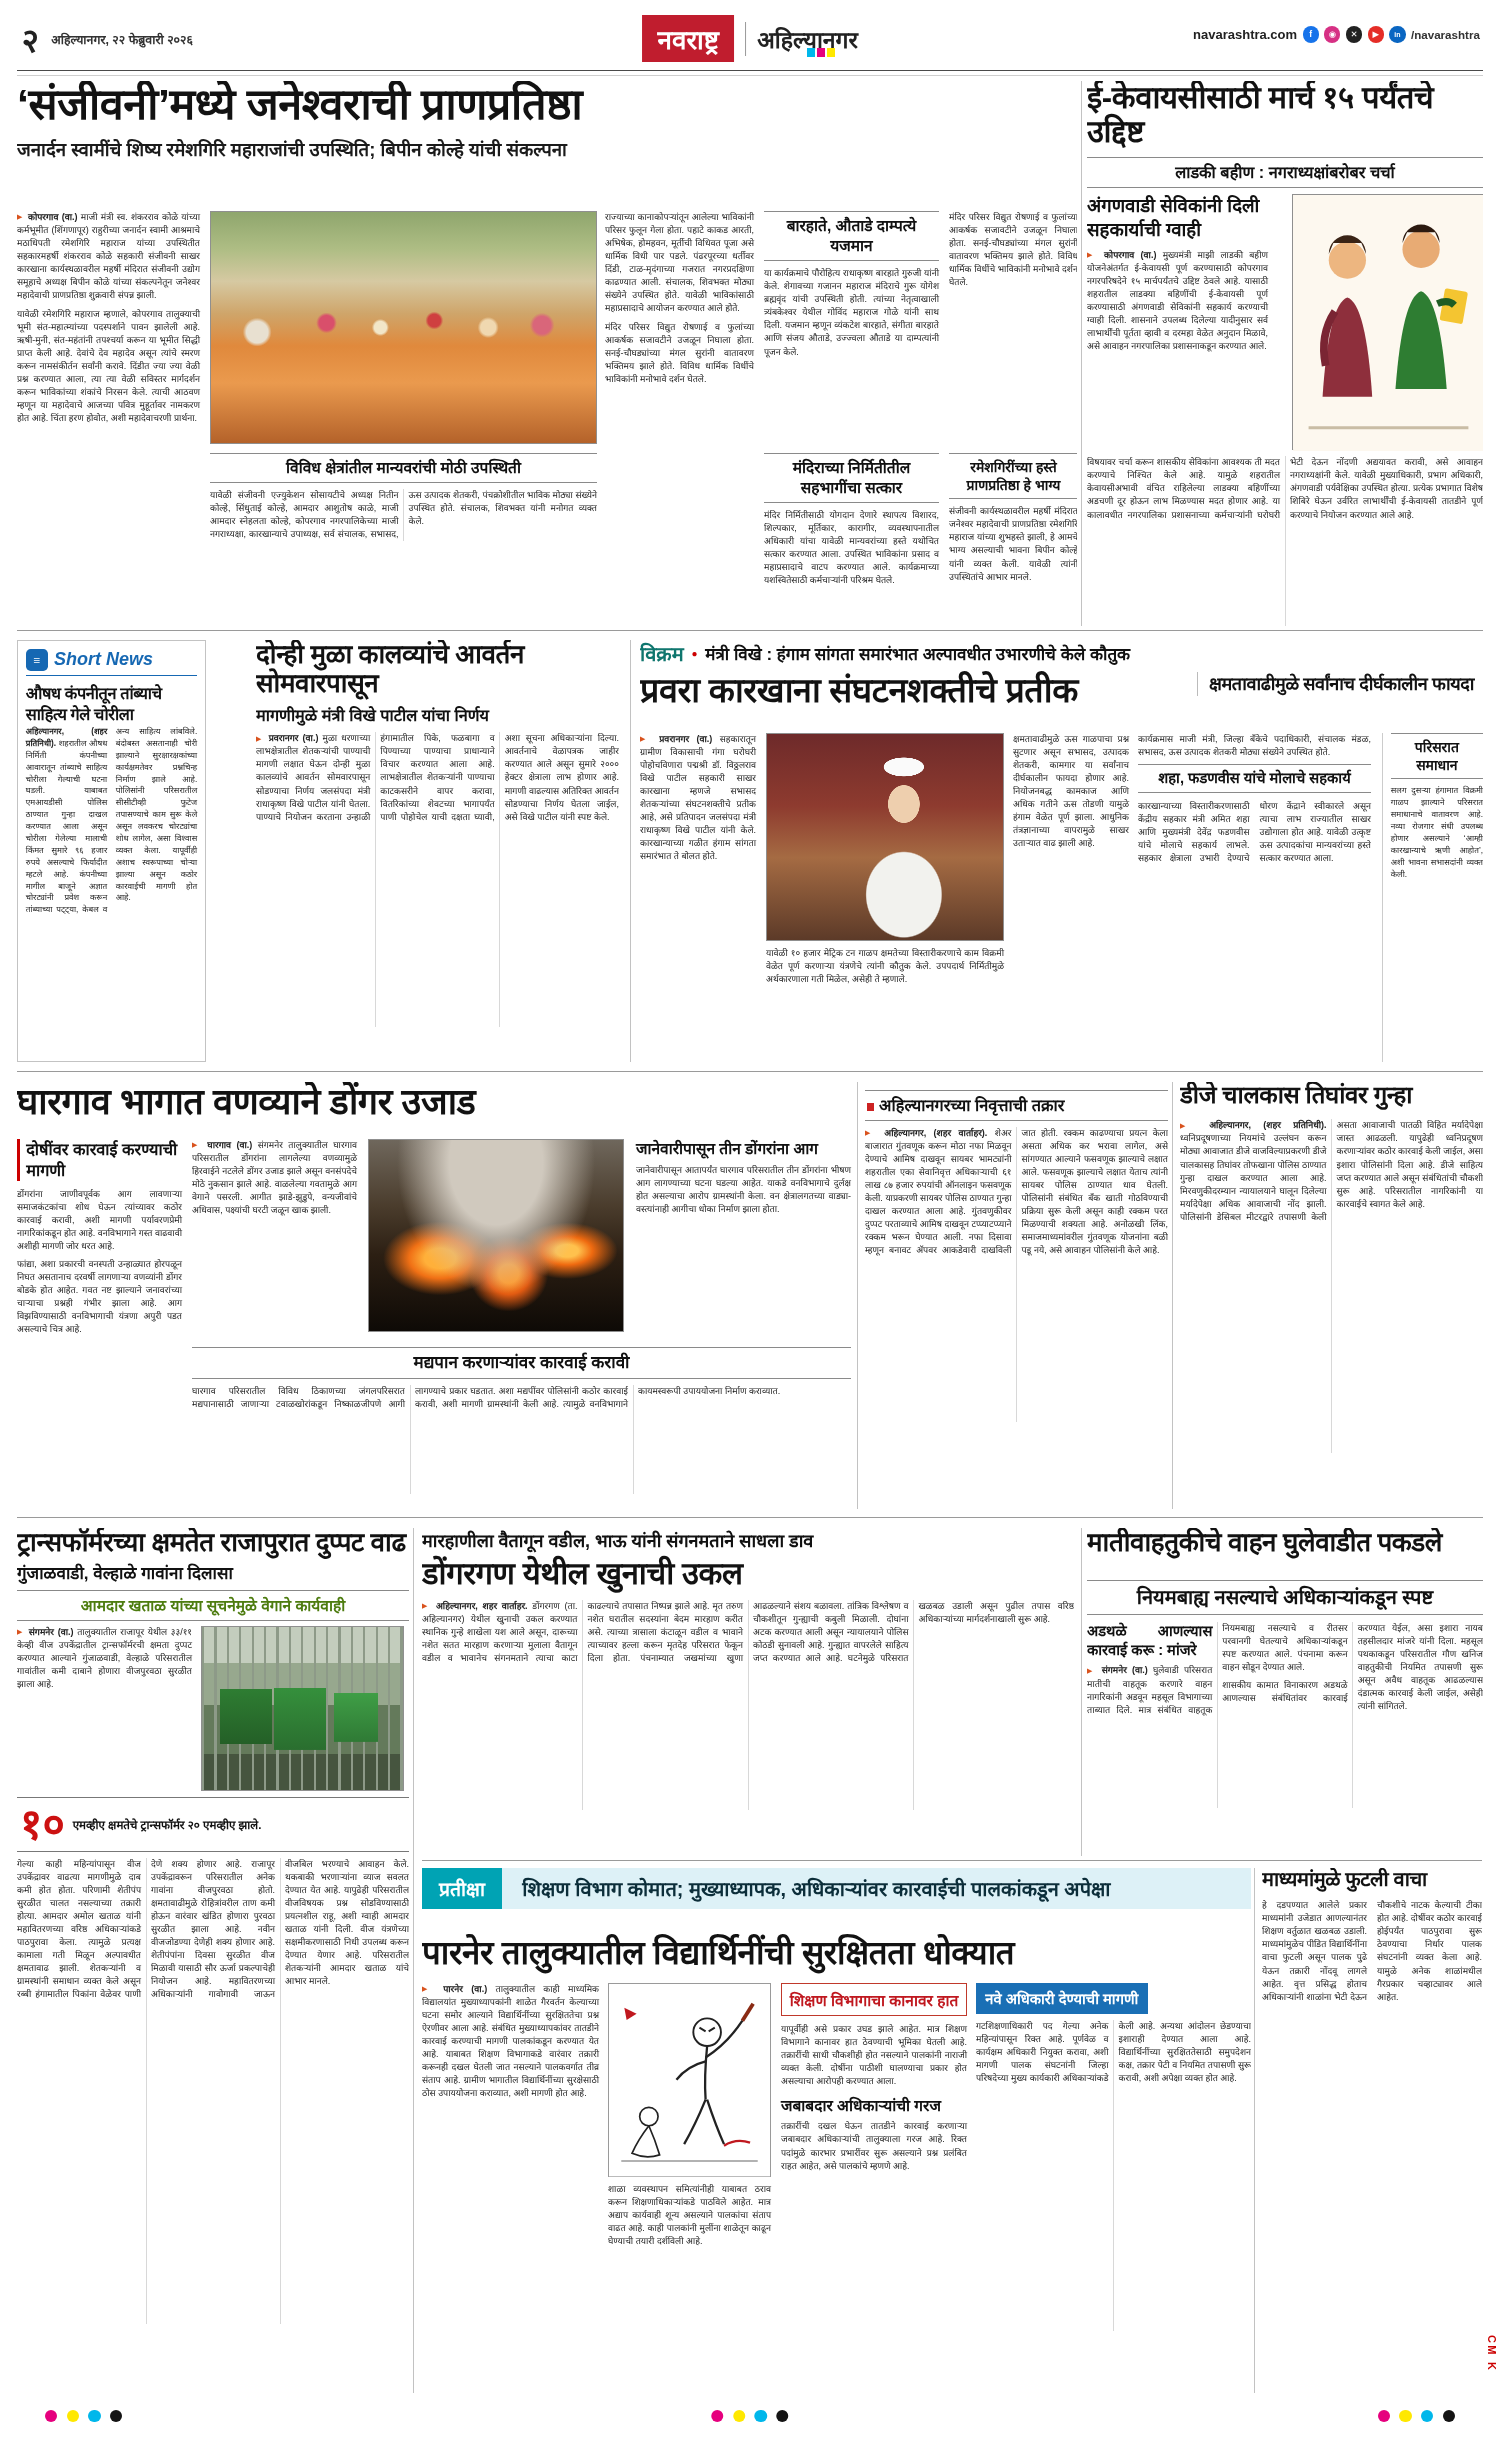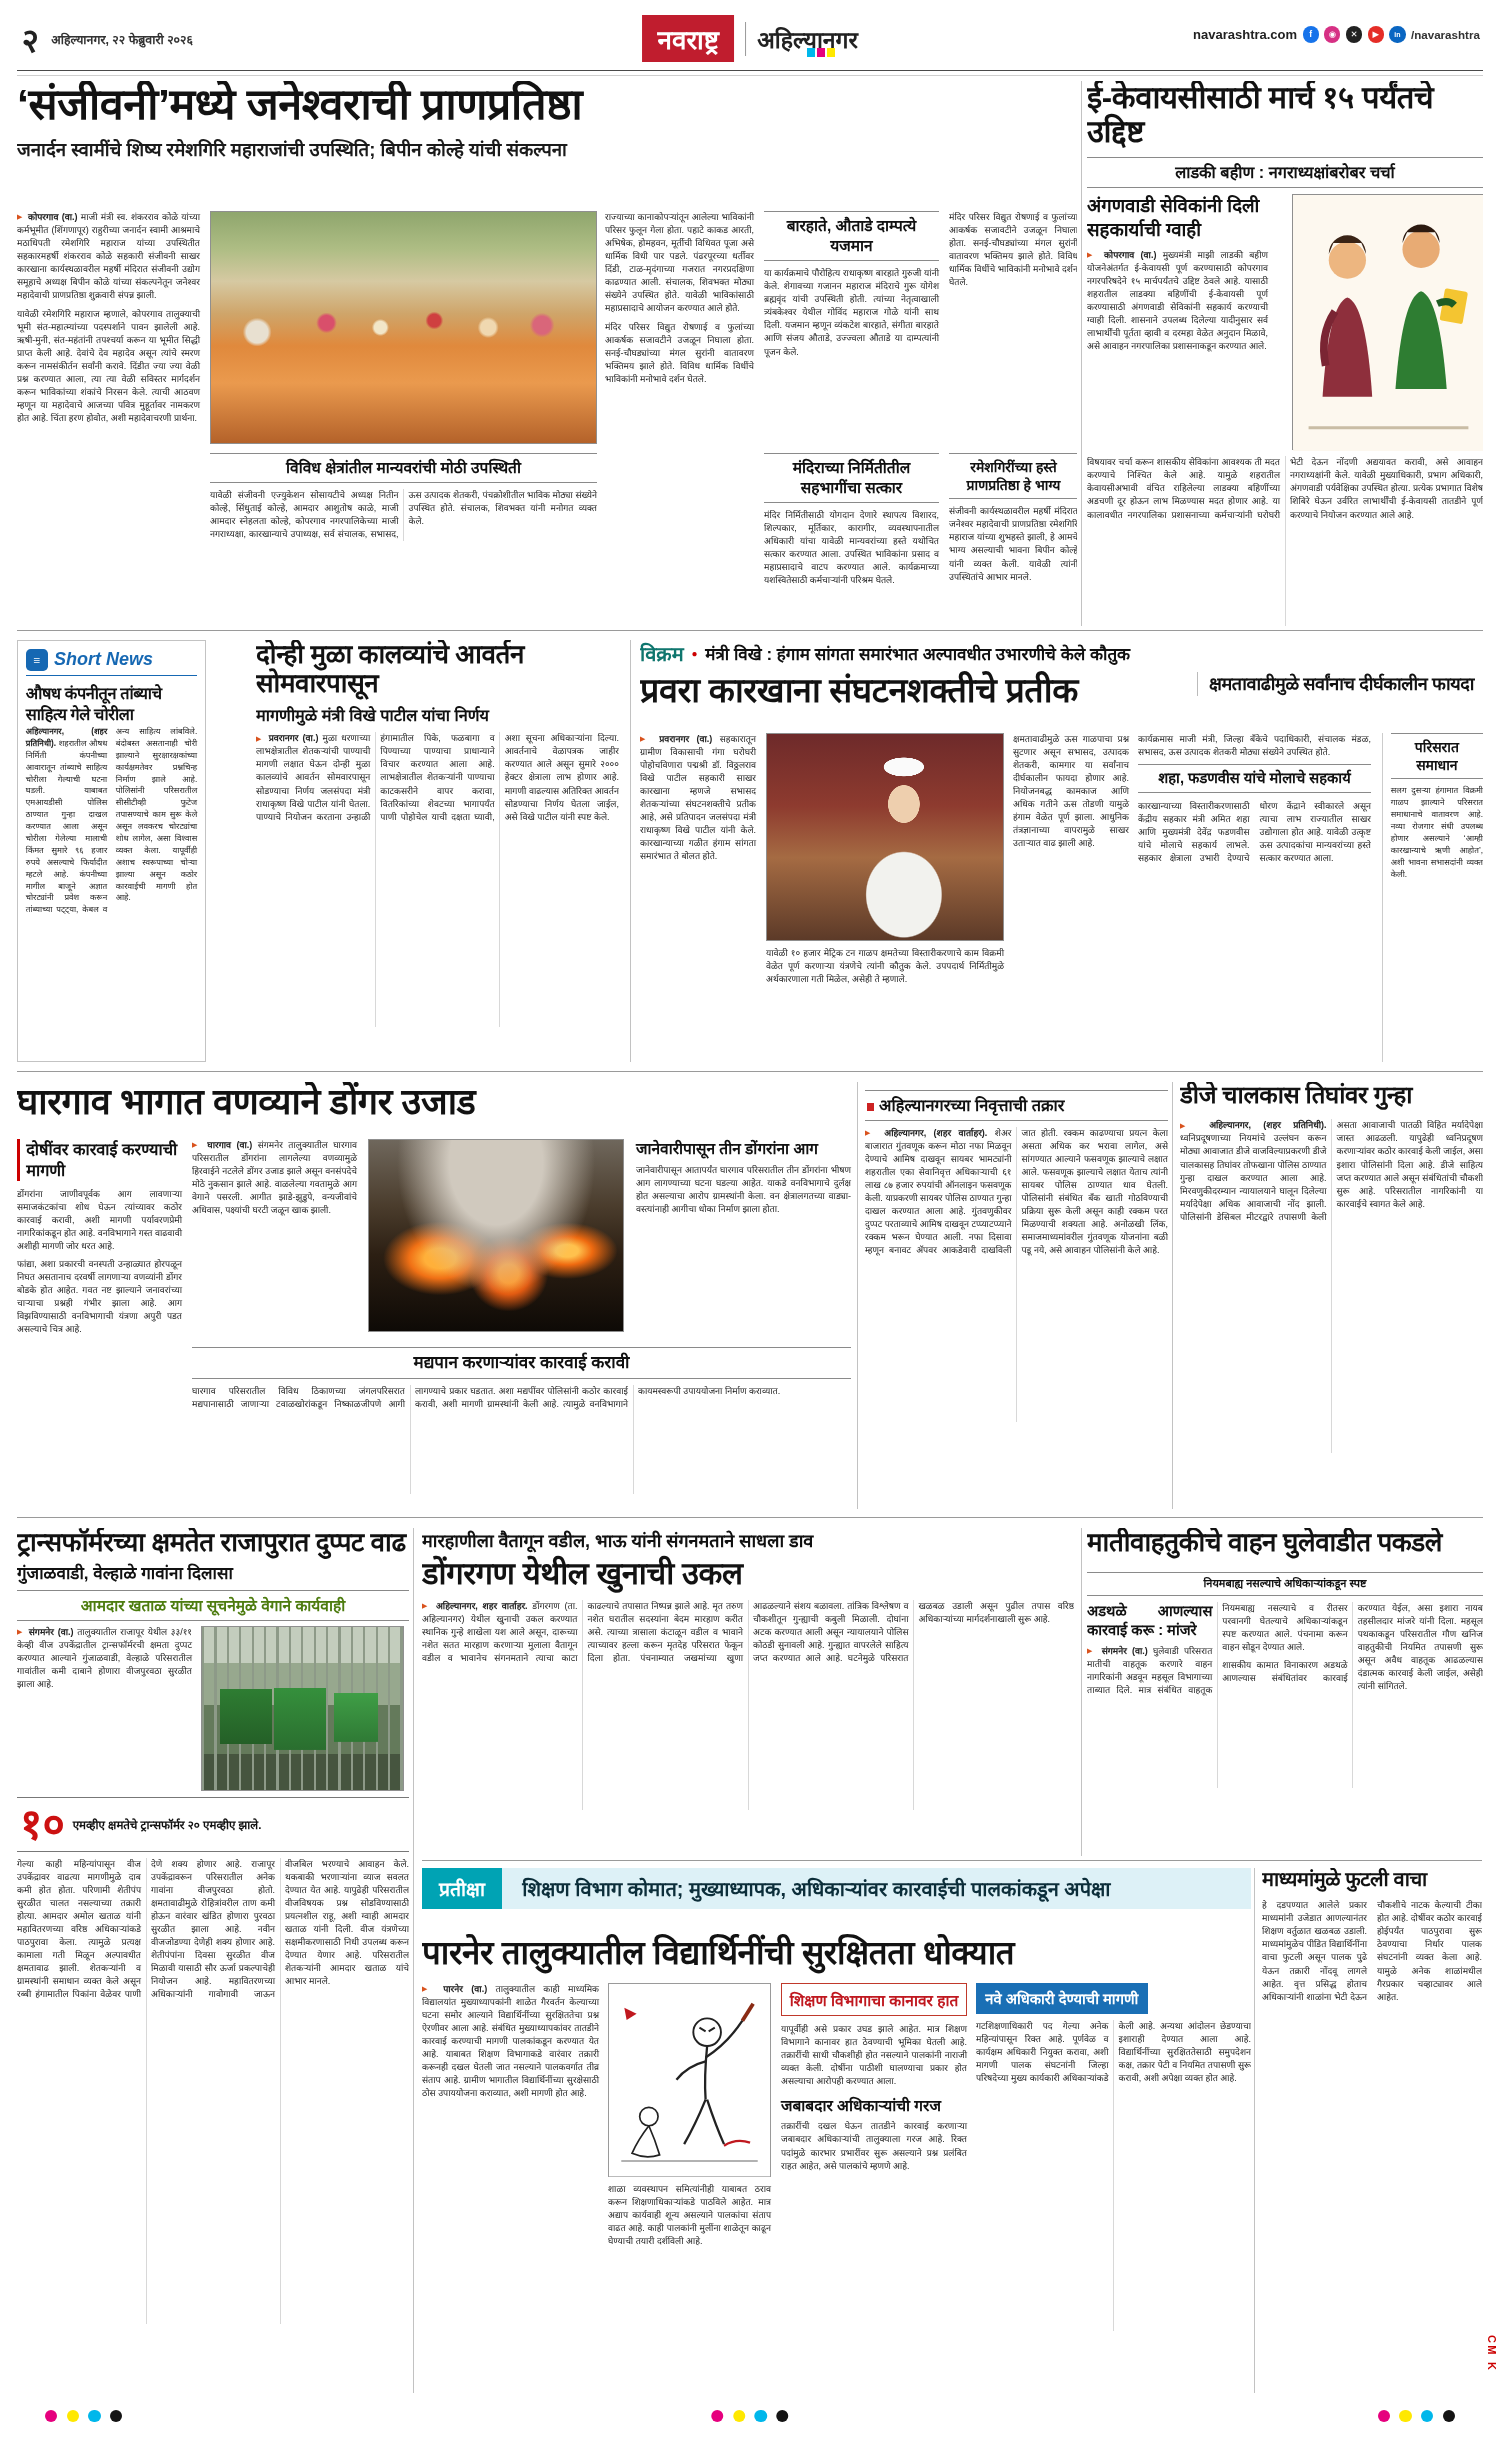--- a/index.html
+++ b/index.html
@@ -324,21 +324,21 @@
     <h2 class="hl" style="font-size:31px;margin-top:4.7px">डोंगरगण येथील खुनाची उकल</h2>
     <p class="body c4 colrule" style="height:210px;margin-top:9.3px"><span class="arrow">▶</span>
       <b class="dl">अहिल्यानगर, शहर वार्ताहर.</b>
       <span>डोंगरगण (ता. अहिल्यानगर) येथील खुनाची उकल करण्यात स्थानिक गुन्हे शाखेला यश आले असून, दारूच्या नशेत सतत मारहाण करणाऱ्या मुलाला वैतागून वडील व भावानेच संगनमताने त्याचा काटा काढल्याचे तपासात निष्पन्न झाले आहे. मृत तरुण नशेत घरातील सदस्यांना बेदम मारहाण करीत असे. त्याच्या त्रासाला कंटाळून वडील व भावाने त्याच्यावर हल्ला करून मृतदेह परिसरात फेकून दिला होता. पंचनाम्यात जखमांच्या खुणा आढळल्याने संशय बळावला. तांत्रिक विश्लेषण व चौकशीतून गुन्ह्याची कबुली मिळाली. दोघांना अटक करण्यात आली असून न्यायालयाने पोलिस कोठडी सुनावली आहे. गुन्ह्यात वापरलेले साहित्य जप्त करण्यात आले आहे. घटनेमुळे परिसरात खळबळ उडाली असून पुढील तपास वरिष्ठ अधिकाऱ्यांच्या मार्गदर्शनाखाली सुरू आहे.</span></p>
   </section>
 
   <div class="vline" style="left:1081px;top:1528px;height:328px"></div>
 
   <section class="story" style="left:1087px;top:1528px;width:396px;height:328px">
     <h2 class="hl" style="font-size:26px">मातीवाहतुकीचे वाहन घुलेवाडीत पकडले</h2>
-    <div class="subtitle" style="font-size:11px;margin-top:15px">नियमबाह्य नसल्याचे अधिकाऱ्यांकडून स्पष्ट</div>
+    <div class="subtitle" style="font-size:20px;margin-top:23px">नियमबाह्य नसल्याचे अधिकाऱ्यांकडून स्पष्ट</div>
     <div class="body c3 colrule" style="height:186px">
       <b class="inline-head">अडथळे आणल्यास कारवाई करू : मांजरे</b>
       <p class="body"><span class="arrow">▶</span>
         <b class="dl">संगमनेर (वा.)</b>
         <span>घुलेवाडी परिसरात मातीची वाहतूक करणारे वाहन नागरिकांनी अडवून महसूल विभागाच्या ताब्यात दिले. मात्र संबंधित वाहतूक नियमबाह्य नसल्याचे व रीतसर परवानगी घेतल्याचे अधिकाऱ्यांकडून स्पष्ट करण्यात आले. पंचनामा करून वाहन सोडून देण्यात आले.</span></p>
       <p class="body">शासकीय कामात विनाकारण अडथळे आणल्यास संबंधितांवर कारवाई करण्यात येईल, असा इशारा नायब तहसीलदार मांजरे यांनी दिला. महसूल पथकाकडून परिसरातील गौण खनिज वाहतुकीची नियमित तपासणी सुरू असून अवैध वाहतूक आढळल्यास दंडात्मक कारवाई केली जाईल, असेही त्यांनी सांगितले.</p>
     </div>
   </section>
 
   <div class="hline" style="left:422px;top:1860px;width:1060px"></div>

